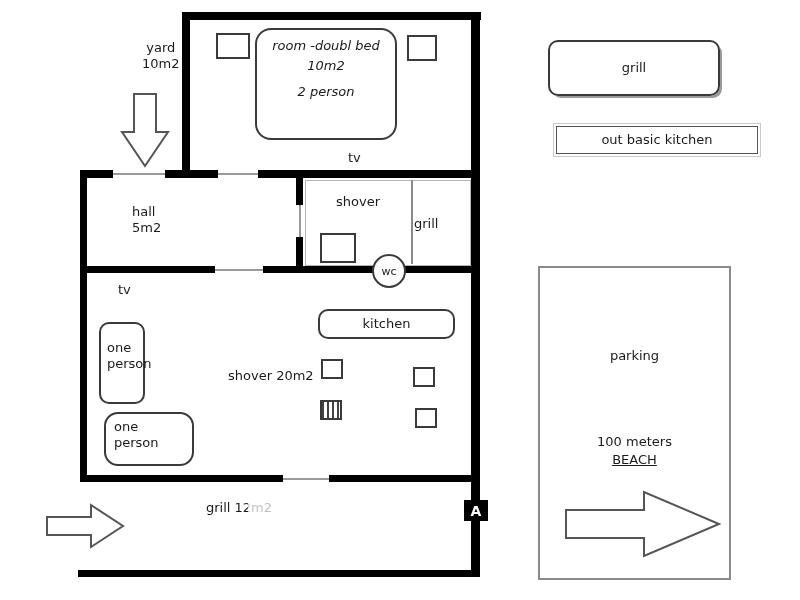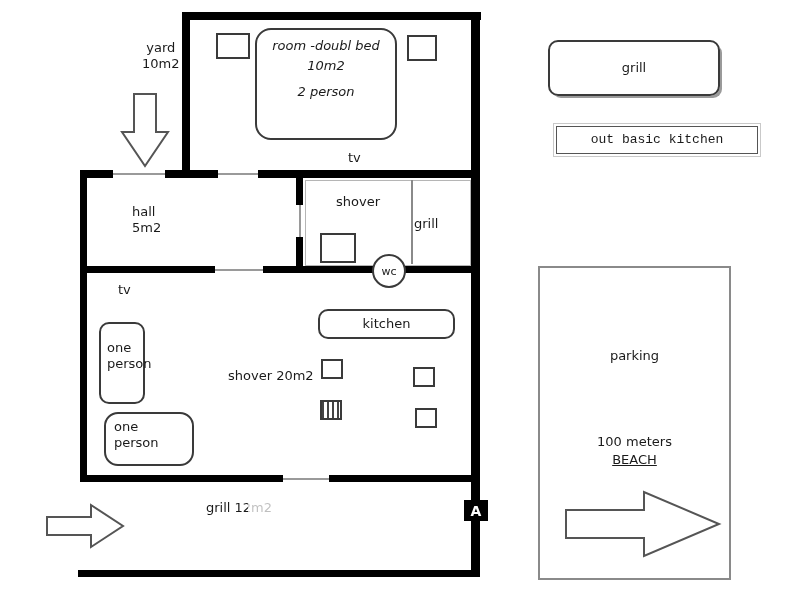--- a/index.html
+++ b/index.html
@@ -110,21 +110,21 @@
   </svg>
   <div class="smudge" style="left:464px;top:500px;width:24px;height:21px;">
     <span>A</span>
   </div>
 
   <div class="grillbox center" style="left:548px;top:18px;width:168px;height:52px;">
     <span class="label" style="position:static;">grill</span>
   </div>
 
   <div class="outkbox center" style="left:556px;top:104px;width:200px;height:26px;">
-    <span class="label" style="position:static;font-family:Liberation Mono, monospace;">out basic kitchen</span>
+    <span class="label" style="position:static;">out basic kitchen</span>
   </div>
 
   <div class="parkbox" style="left:538px;top:266px;width:189px;height:310px;">
     <div class="label" style="left:0;right:0;top:80px;text-align:center;">parking</div>
     <div class="label" style="left:0;right:0;top:166px;text-align:center;">100 meters</div>
     <div class="label" style="left:0;right:0;top:184px;text-align:center;text-decoration:underline;">BEACH</div>
     <svg style="left:24px;top:220px;" width="160" height="72" viewBox="0 0 160 72">
       <polygon points="2,22 80,22 80,4 155,36 80,68 80,50 2,50" fill="#ffffff" stroke="#555" stroke-width="2"></polygon>
     </svg>
   </div>

